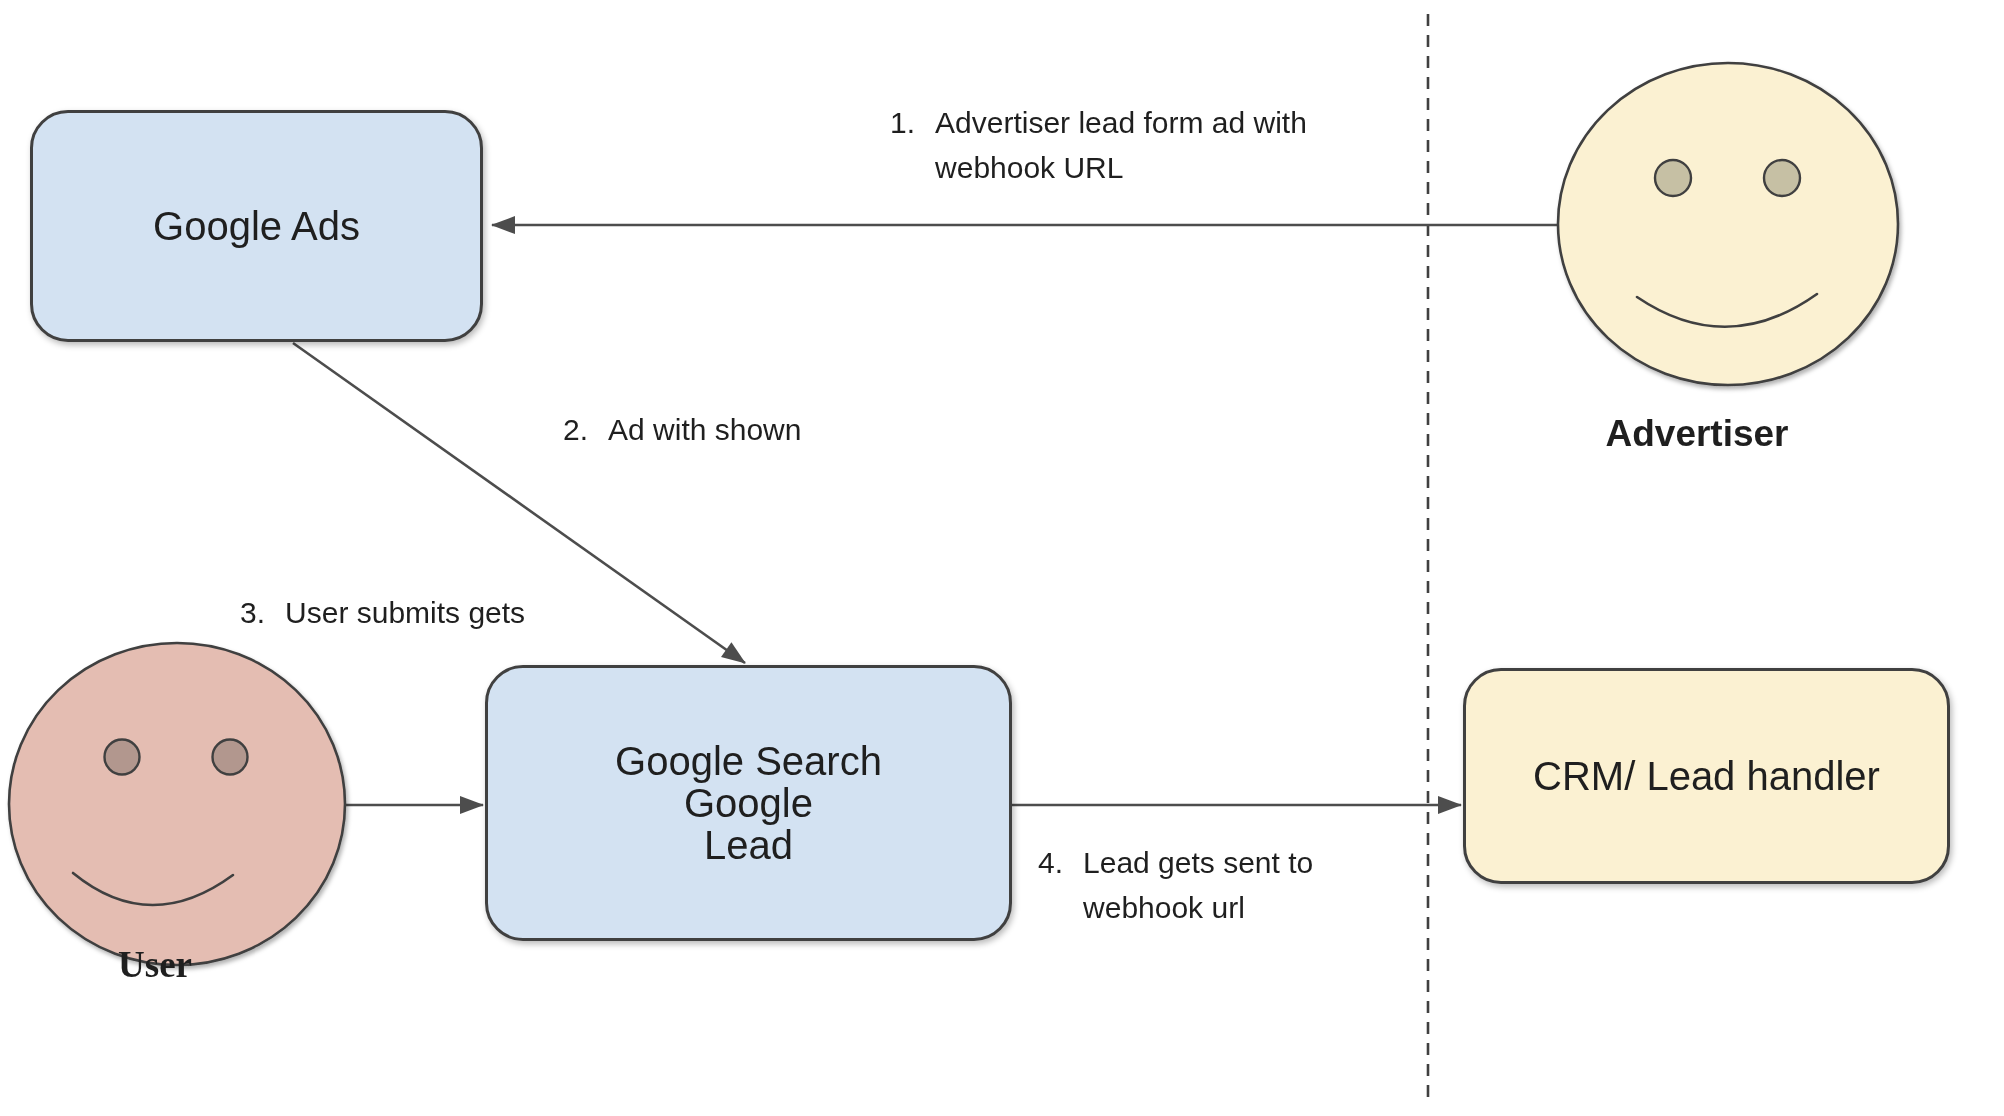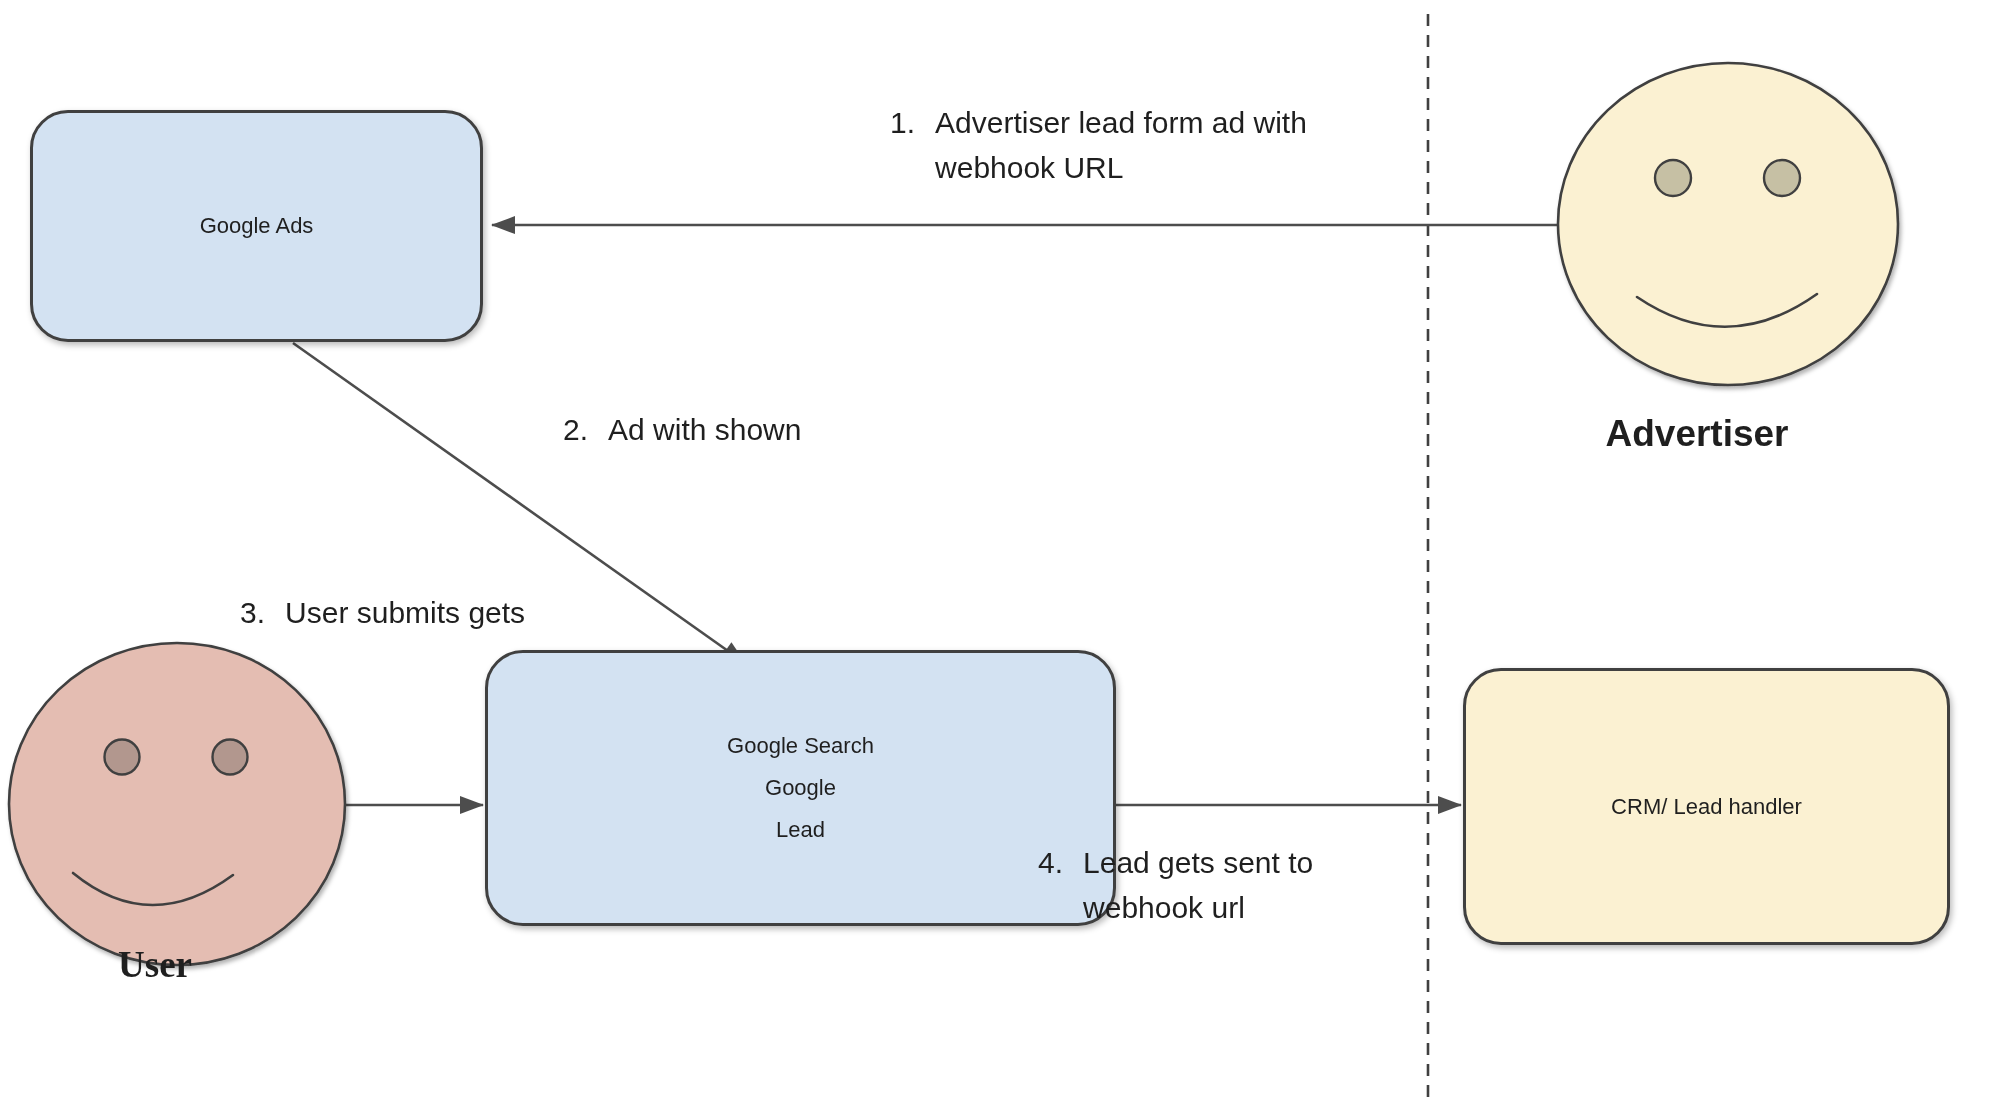--- a/index.html
+++ b/index.html
@@ -22,28 +22,28 @@
     color:var(--text);
   }
   #shape-layer{position:absolute;left:0;top:0;width:2004px;height:1116px;}
   .node{
     position:absolute;
     box-sizing:border-box;
     border:3px solid var(--stroke);
     border-radius:38px;
     display:flex;align-items:center;justify-content:center;
     text-align:center;
-    font-size:22px;line-height:42px;
+    font-size:40px;line-height:42px;
     box-shadow:2px 3px 6px rgba(0,0,0,0.28);
   }
   .node.blue{background:var(--surface-fill);}
   .node.yellow{background:var(--partner-fill);}
   #google-ads-box{left:30px;top:110px;width:453px;height:232px;}
-  #surfaces-box{left:485px;top:650px;width:631px;height:276px;}
-  #crm-box{left:1463px;top:668px;width:487px;height:277px;}
+  #surfaces-box{left:485px;top:665px;width:527px;height:276px;}
+  #crm-box{left:1463px;top:668px;width:487px;height:216px;}
   .step{
     position:absolute;
     display:flex;
     gap:20px;
     font-size:30px;
     line-height:45px;
     white-space:nowrap;
   }
   #step1{left:890px;top:100px;}
   #step2{left:563px;top:407px;}

